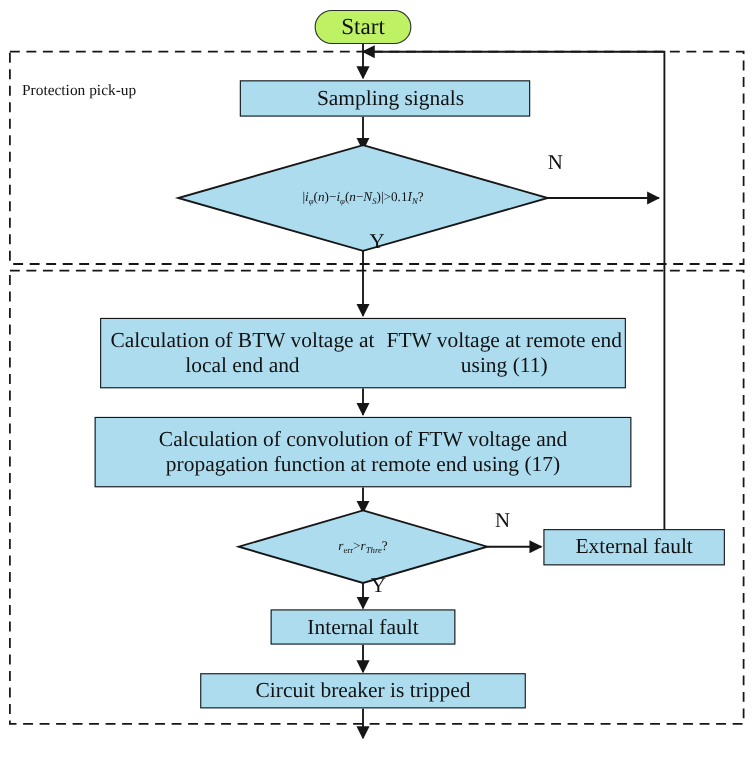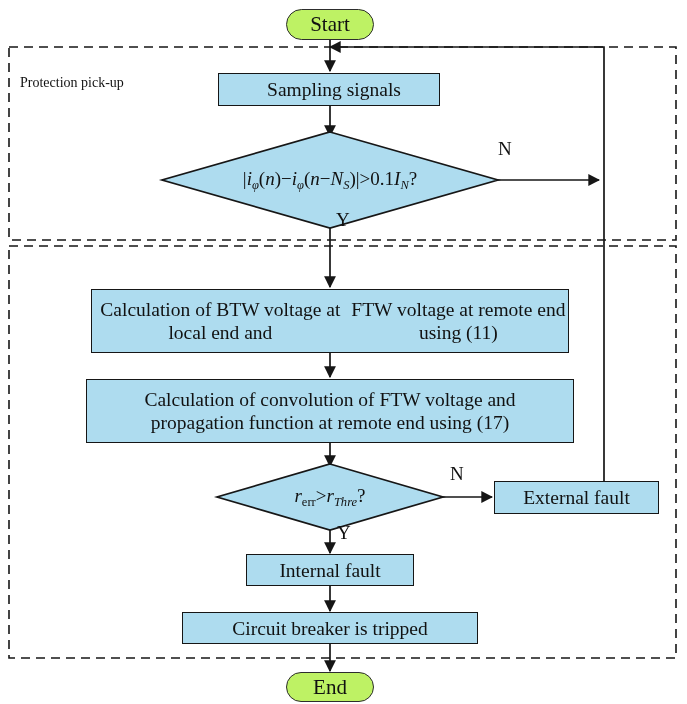--- a/index.html
+++ b/index.html
@@ -22,21 +22,21 @@
   .decision-text{position:absolute;display:flex;align-items:center;justify-content:center;
                  text-align:center;font-size:19px;color:#111;}
 
   
   .section-label{position:absolute;font-size:14px;color:#111;white-space:nowrap;font-family:Liberation Serif, serif;}
 
   
   .branch-label{position:absolute;font-size:19px;color:#111;}
 
   
-  .math{font-size:19px;white-space:nowrap;}
+  .math{font-size:12px;white-space:nowrap;}
   .math sub{font-size:0.66em;vertical-align:-0.32em;}
   .math .it{font-style:italic;}
   .math .up{font-style:normal;}
 </style>
 </head>
 <body>
 
 <div id="canvas">
 
   <svg class="svg-layer" viewBox="0 0 687 704">
@@ -76,21 +76,21 @@
     <line x1="330" y1="586" x2="330" y2="611" stroke="#161616" stroke-width="1.7" marker-end="url(#arrow)"></line>
 
     <line x1="330" y1="644" x2="330" y2="671" stroke="#161616" stroke-width="1.7" marker-end="url(#arrow)"></line>
   </svg>
 
   <div class="section-label" style="left:20px;top:75px;">Protection pick-up</div>
 
 
   <div class="node terminator" style="left:286px;top:9px;width:88px;height:31px;">Start</div>
 
-  <div class="node process" style="left:218px;top:73px;width:222px;height:33px;padding-left:10px;">Sampling signals</div>
+  <div class="node process" style="left:218px;top:73px;width:264px;height:33px;padding-left:10px;">Sampling signals</div>
 
   <div class="decision-text" style="left:162px;top:162px;width:336px;height:36px;">
     <span class="math">
       <span class="up">|</span><span class="it">i</span><sub class="it">φ</sub><span class="up">(</span><span class="it">n</span><span class="up">)−</span><span class="it">i</span><sub class="it">φ</sub><span class="up">(</span><span class="it">n</span><span class="up">−</span><span class="it">N</span><sub class="it">S</sub><span class="up">)|&gt;0.1</span><span class="it">I</span><sub class="it">N</sub><span class="up">?</span>
     </span>
   </div>
 
   <div class="node process" style="left:91px;top:289px;width:478px;height:64px;">
     <span>Calculation of BTW voltage at local end and</span>
     <span>FTW voltage at remote end using (11)</span>
@@ -106,21 +106,20 @@
       <span class="it">r</span><sub class="up">err</sub><span class="up">&gt;</span><span class="it">r</span><sub class="it">Thre</sub><span class="up">?</span>
     </span>
   </div>
 
   <div class="node process" style="left:246px;top:554px;width:168px;height:32px;">Internal fault</div>
 
   <div class="node process" style="left:494px;top:481px;width:165px;height:33px;">External fault</div>
 
   <div class="node process" style="left:182px;top:612px;width:296px;height:32px;">Circuit breaker is tripped</div>
 
-  <div class="node terminator" style="left:286px;top:672px;width:88px;height:30px;">End</div>
 
   <div class="branch-label" style="left:498px;top:138px;">N</div>
 
   <div class="branch-label" style="left:336px;top:209px;">Y</div>
 
   <div class="branch-label" style="left:450px;top:463px;">N</div>
 
   <div class="branch-label" style="left:337px;top:522px;">Y</div>
 
 </div>

